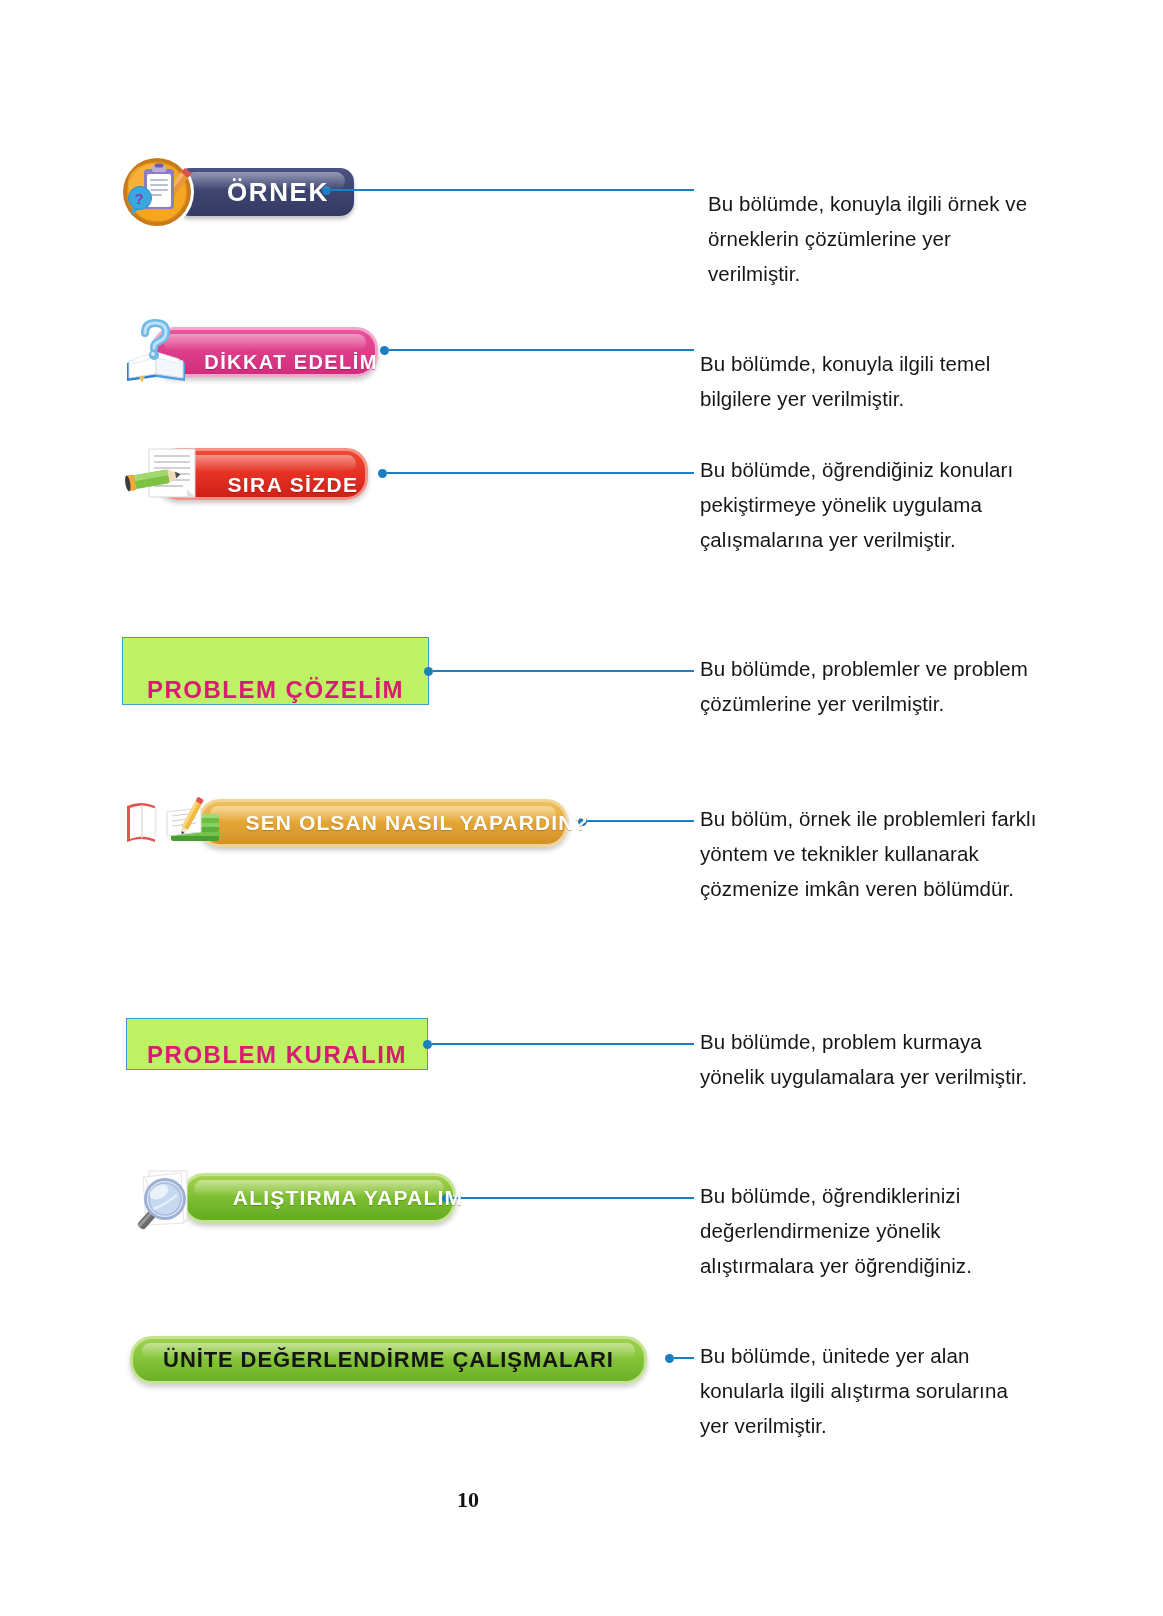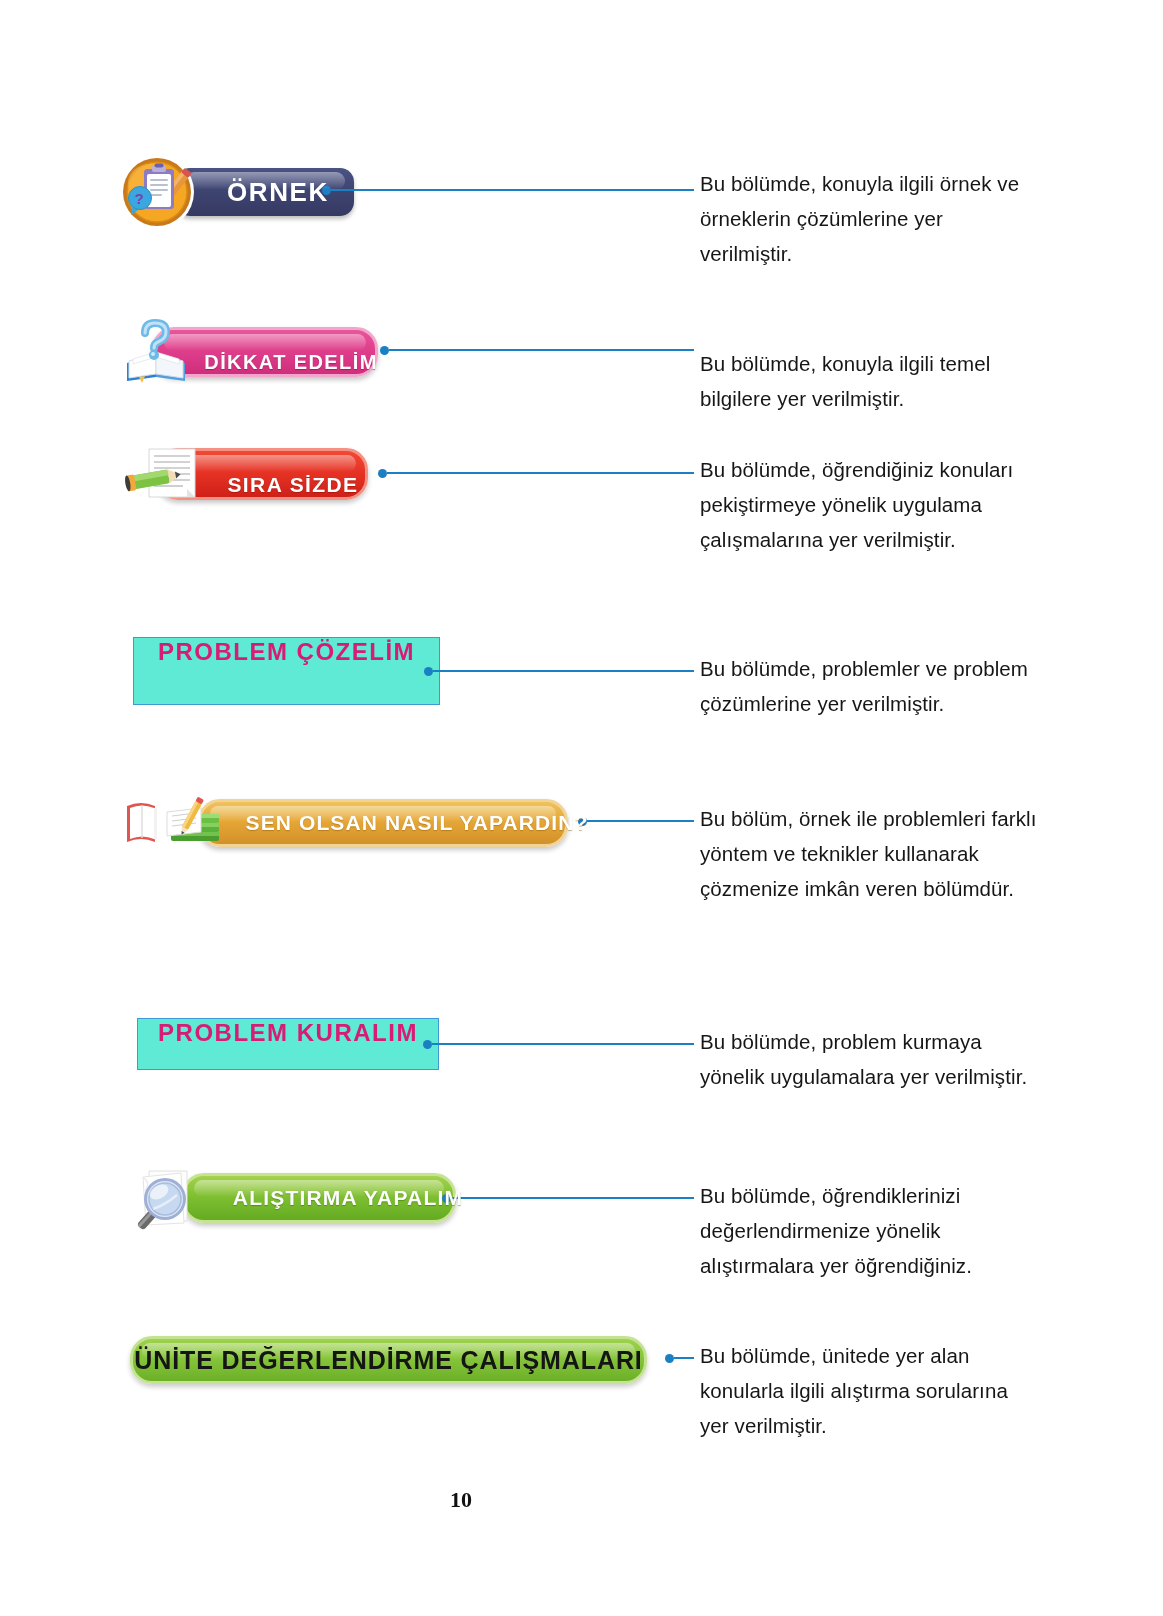--- a/index.html
+++ b/index.html
@@ -182,40 +182,39 @@
 
   
   .pill-unite {
     width: 517px;
     height: 48px;
     border-radius: 22px;
     background: linear-gradient(to bottom, #9ed14f 0%, #86c53a 45%, #6cb028 100%);
     border: 3px solid #c4e391;
     box-shadow: 0 3px 5px rgba(0,0,0,.2);
     color: #151515;
-    font-size: 25px;
+    font-size: 22px;
     letter-spacing: 0.9px;
     justify-content: center;
   }
   .pill-unite::after { border-radius: 18px; }
 
   
   .boxlabel {
     box-sizing: border-box;
     display: flex;
-    align-items: flex-start;
+    align-items: flex-end;
     justify-content: center;
-    background: #5eead4;
+    background: #bef264;
     border: 1.6px solid #3f9ad4;
     color: #d81b74;
     font-weight: bold;
     letter-spacing: 1.5px;
     font-size: 24px;
     white-space: nowrap;
-    margin-left: 11px;
   }
   .boxlabel-cozelim { width: 307px; height: 68px; }
   .boxlabel-kuralim { width: 302px; height: 52px; }
 
   
   .icon {
     position: absolute;
     z-index: 4;
     pointer-events: none;
   }
@@ -224,21 +223,21 @@
   .icon-ornek {
     left: -58px;
     top: 50%;
     transform: translateY(-50%);
     width: 78px;
     height: 78px;
   }
 
   .page-number {
     position: absolute;
-    left: 0;
+    left: 7px;
     width: 922px;
     top: 1487px;
     text-align: center;
     font-size: 22px;
     font-weight: bold;
     color: #111111;
     font-family: "Liberation Serif", serif;
   }
 </style>
 </head>
@@ -285,21 +284,21 @@
           </svg>
         </span>
       </div>
     </div>
 
     <div class="connector" style="left:322px; top:22px; width:372px;">
       <span class="dot"></span>
       <span class="line"></span>
     </div>
 
-    <div class="desc" style="top:4px;">Bu bölümde, konuyla ilgili örnek ve örneklerin çözümlerine yer verilmiştir.</div>
+    <div class="desc" style="top:24px;margin-left:8px;">Bu bölümde, konuyla ilgili örnek ve örneklerin çözümlerine yer verilmiştir.</div>
   </div>
 
   <div class="row" style="top:322px;">
     <div class="badge-cell" style="left:152px;">
       <div class="pill pill-dikkat">
         <span class="pill-label">DİKKAT EDELİM</span>
 
         <span class="icon" style="left:-32px; top:50%; transform:translateY(-50%); width:74px; height:66px;">
           <svg width="74" height="66" viewBox="0 0 74 66">
 

